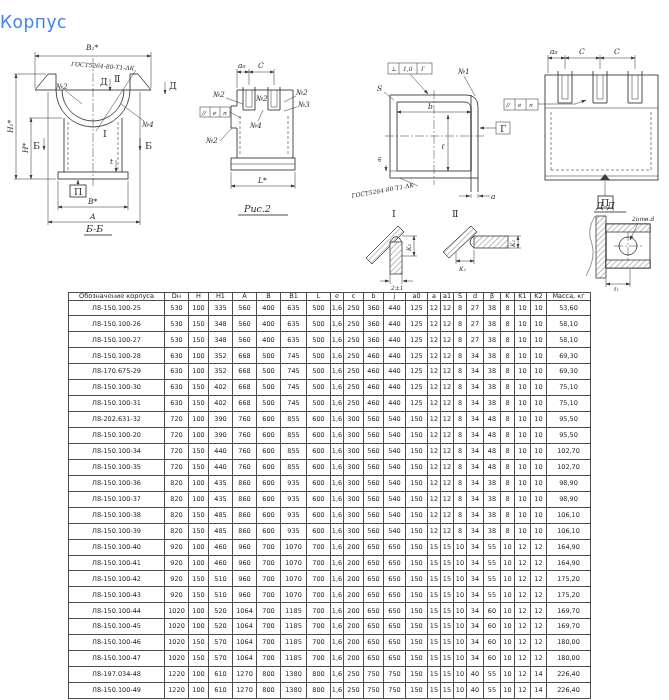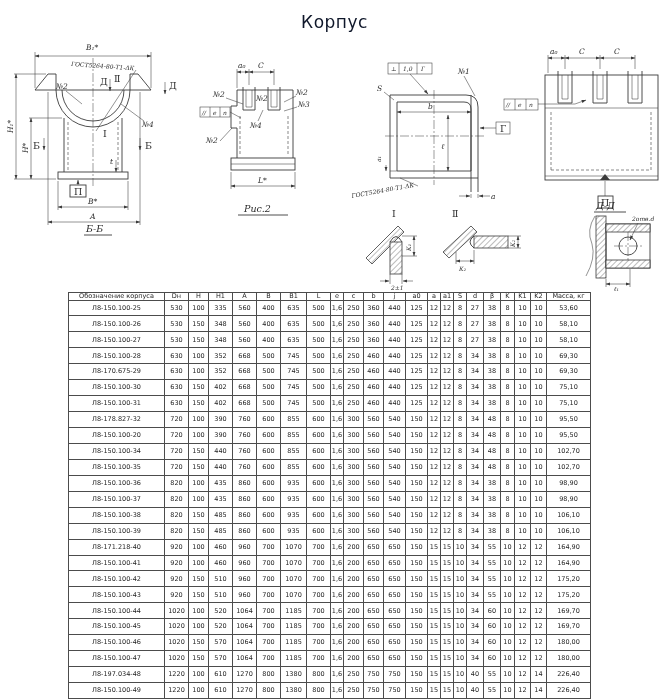--- a/index.html
+++ b/index.html
@@ -1,19 +1,19 @@
 <!DOCTYPE html>
 <html><head>
 <meta charset="utf-8">
 <style>
   html,body{margin:0;padding:0;background:#e8e8e8;}
   .page{position:relative;width:669px;height:700px;background:#ffffff;overflow:hidden;
         font-family:"DejaVu Sans",sans-serif;color:#2a2a2a;}
-  .title{position:absolute;top:12px;left:0;width:669px;text-align:center;
-         font-size:17px;font-weight:500;letter-spacing:.5px;color:#0f172a;}
+  .title{position:absolute;top:12px;left:0;width:669px;
+         font-size:17px;font-weight:500;letter-spacing:.5px;color:#3b82f6;}
   svg.draw{position:absolute;top:0;left:0;}
   
   .ln{fill:none;stroke:#3b3b3b;stroke-width:.9;}
   .thin{fill:none;stroke:#3b3b3b;stroke-width:.55;}
   .dash{fill:none;stroke:#3b3b3b;stroke-width:.6;stroke-dasharray:3 2;}
   .cl{fill:none;stroke:#3b3b3b;stroke-width:.5;stroke-dasharray:9 2 2 2;}
   .dim{fill:none;stroke:#3b3b3b;stroke-width:.55;marker-start:url(#ma);marker-end:url(#me);}
   .hat{fill:url(#h);stroke:#3b3b3b;stroke-width:.8;}
   text.lbl{font-family:"DejaVu Serif",serif;font-style:italic;fill:#2e2e2e;font-size:7.5px;}
   text.cap{font-family:"DejaVu Serif",serif;font-style:italic;fill:#2a2a2a;font-size:9.5px;}
@@ -502,21 +502,21 @@
             <td>12</td>
             <td>8</td>
             <td>34</td>
             <td>38</td>
             <td>8</td>
             <td>10</td>
             <td>10</td>
             <td>75,10</td>
           </tr>
           <tr>
-            <td>Л8-178.827-32</td>
+            <td>Л8-202.631-32</td>
             <td>720</td>
             <td>100</td>
             <td>390</td>
             <td>760</td>
             <td>600</td>
             <td>855</td>
             <td>600</td>
             <td>1,6</td>
             <td>300</td>
             <td>560</td>
@@ -694,21 +694,21 @@
             <td>12</td>
             <td>8</td>
             <td>34</td>
             <td>38</td>
             <td>8</td>
             <td>10</td>
             <td>10</td>
             <td>106,10</td>
           </tr>
           <tr>
-            <td>Л8-171.218-40</td>
+            <td>Л8-150.100-40</td>
             <td>920</td>
             <td>100</td>
             <td>460</td>
             <td>960</td>
             <td>700</td>
             <td>1070</td>
             <td>700</td>
             <td>1,6</td>
             <td>200</td>
             <td>650</td>

